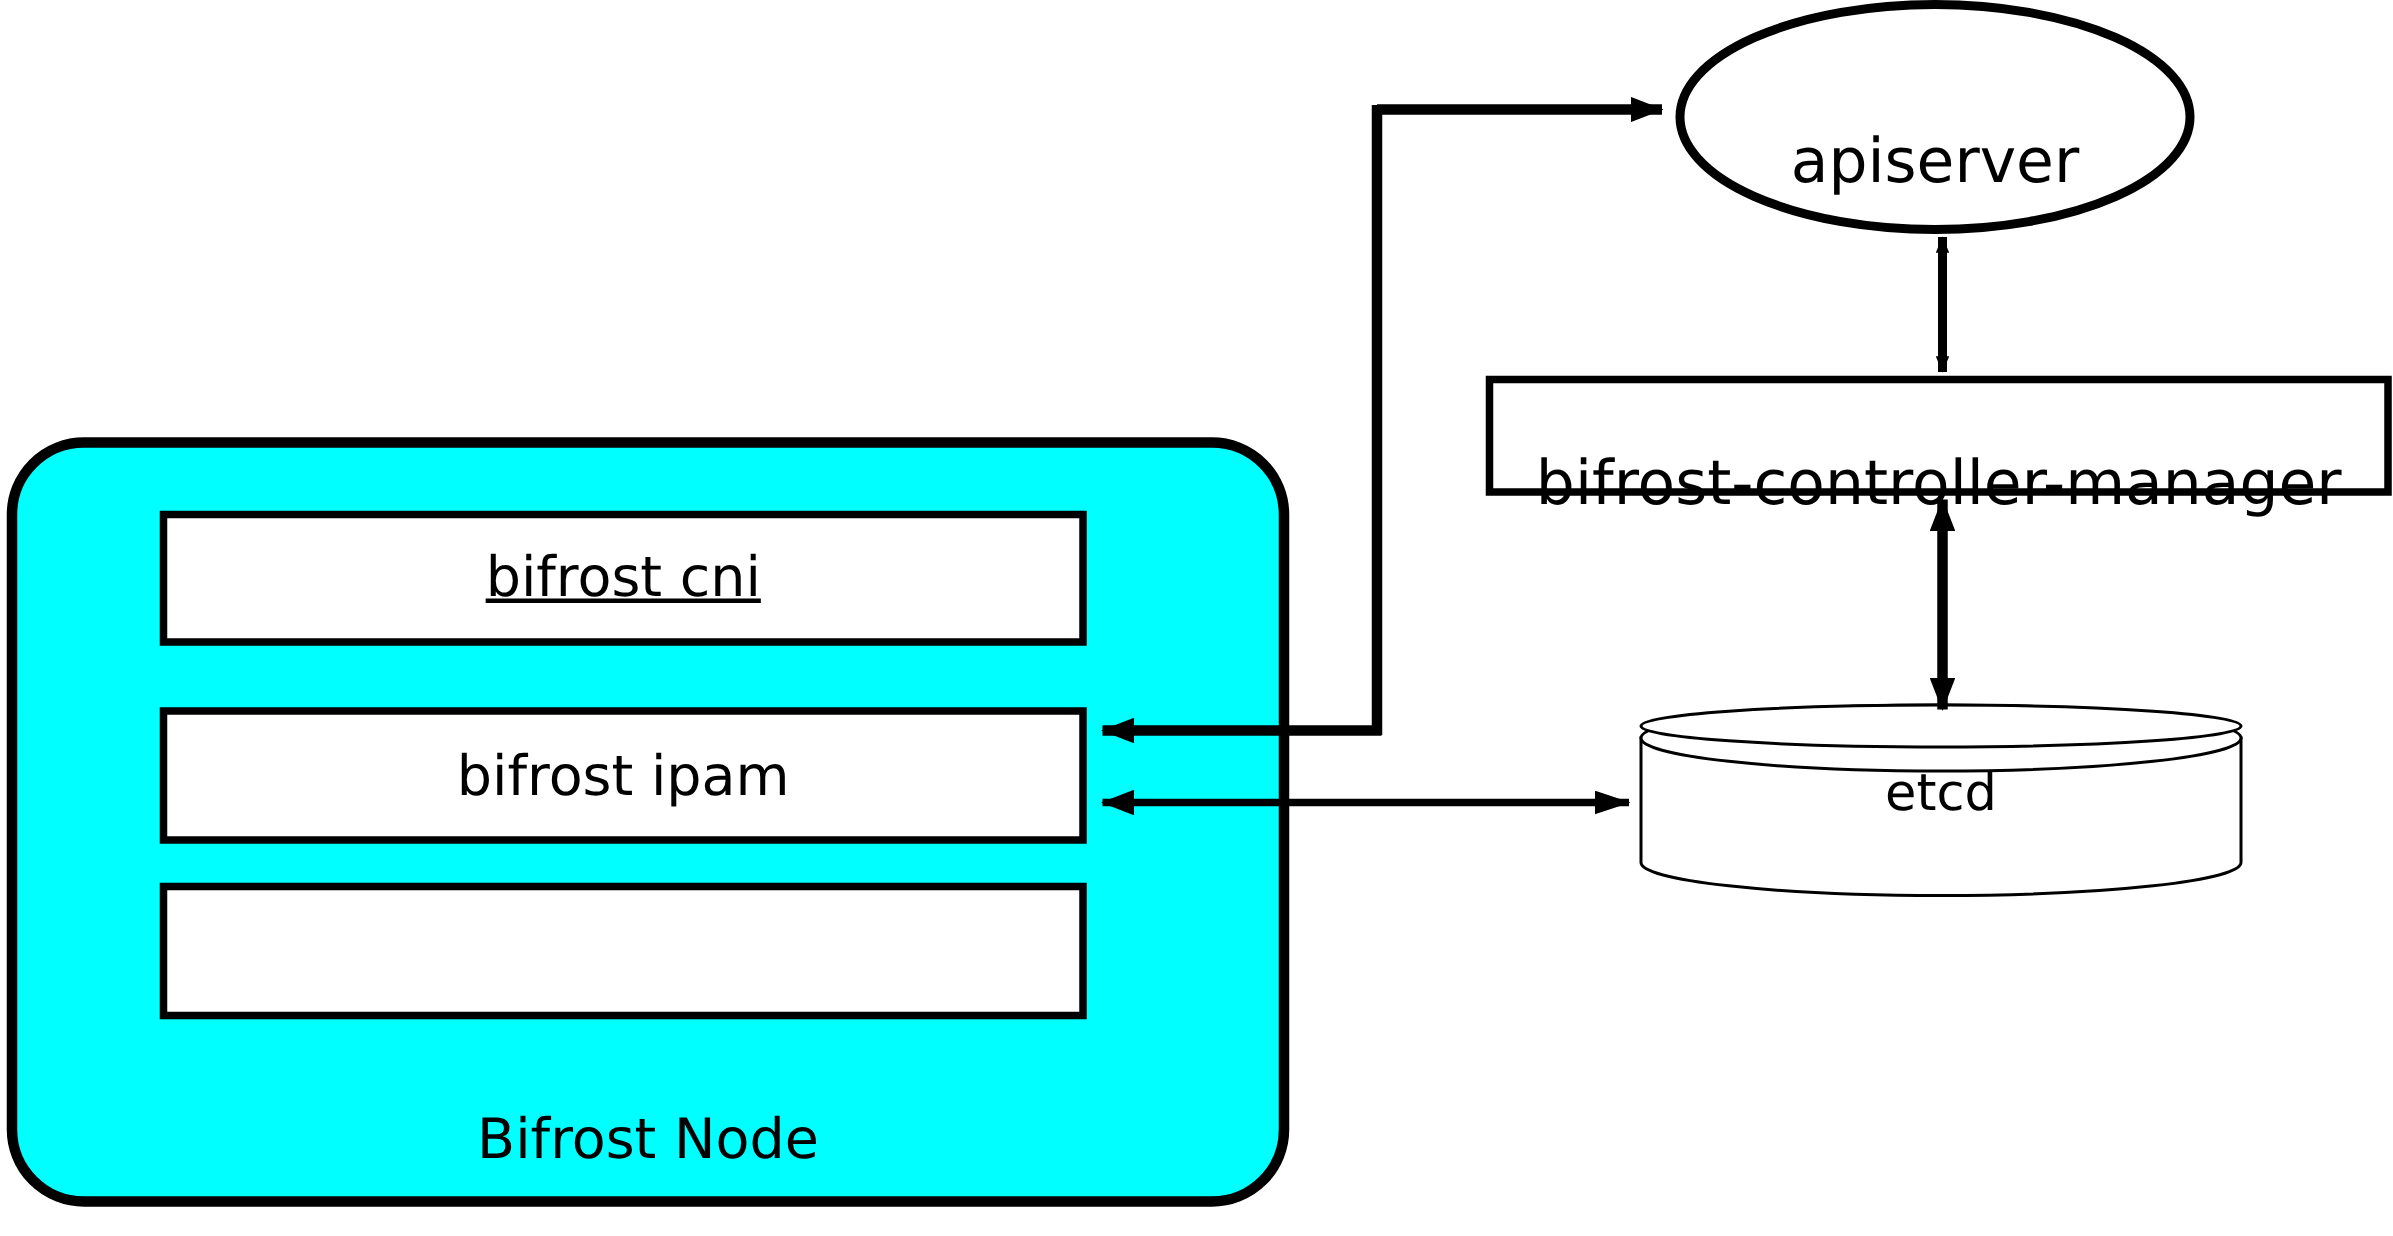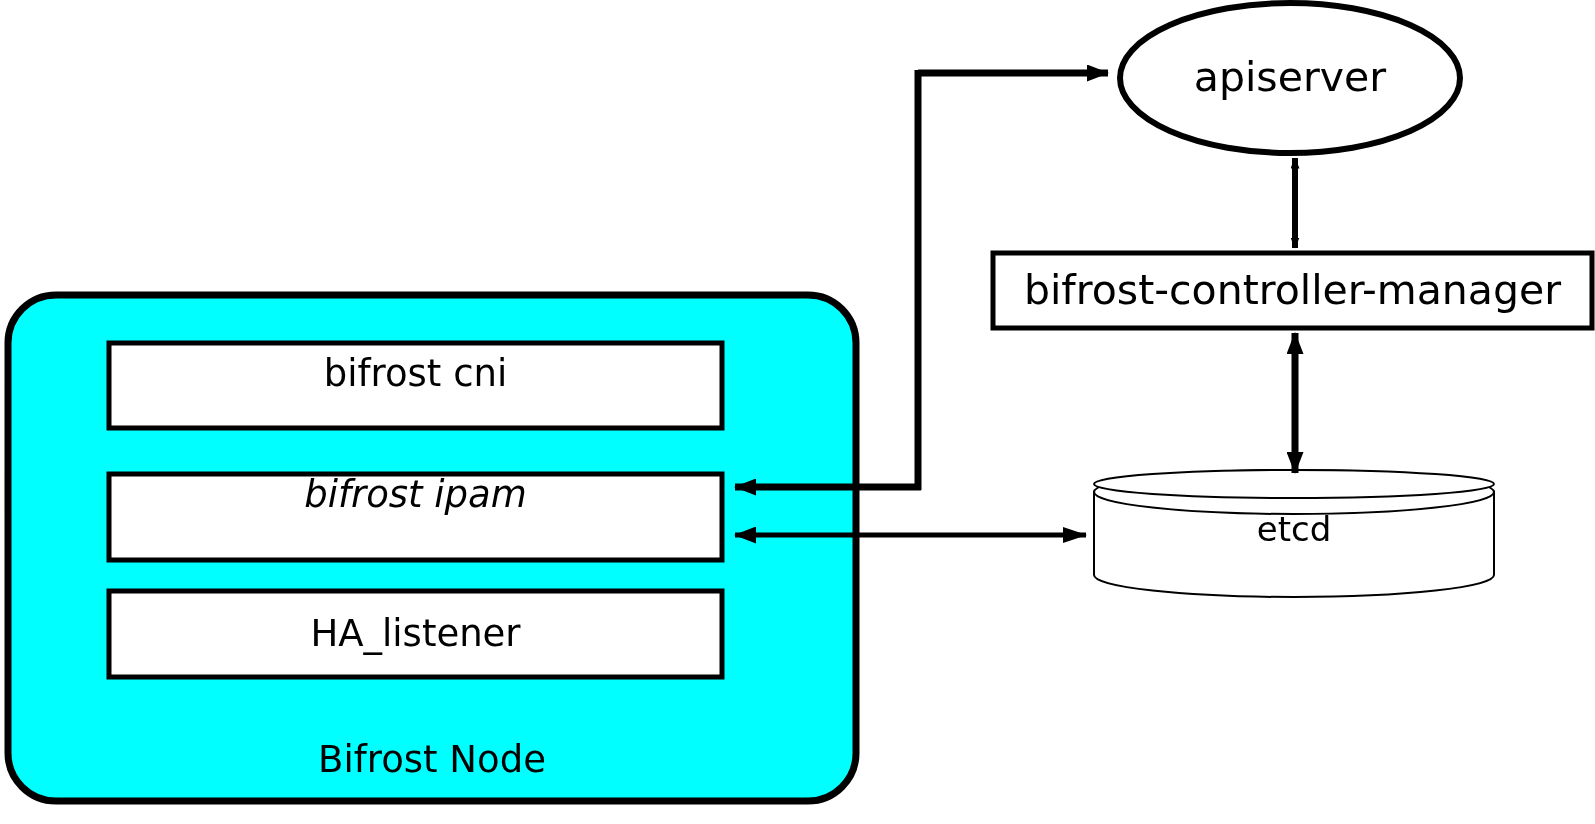--- a/index.html
+++ b/index.html
@@ -38,23 +38,25 @@
   
   .svc-label {
     font-size: 37px;
   }
   
   .container-caption {
     font-size: 37px;
   }
   .apiserver-label {
     font-size: 41px;
+    margin-top: 30px;
   }
   .ctrl-label {
     font-size: 41px;
+    margin-top: 32px;
   }
   .etcd-label {
     font-size: 34px;
   }
 </style>
 </head>
 <body>
 
 <div id="canvas">
 
@@ -120,25 +122,24 @@
 
     <g>
       <path d="M1295,473 L1295,333" fill="none" stroke="#000000" stroke-width="7" marker-end="url(#arrow-med)" marker-start="url(#arrow-med-start)"></path>
     </g>
 
     <g>
       <path d="M735,535 L1086,535" fill="none" stroke="#000000" stroke-width="5" marker-end="url(#arrow-thin)" marker-start="url(#arrow-med-start)"></path>
     </g>
   </svg>
 
-  <div class="node-label svc-label" style="left:109px; top:332px; width:613px; height:85px;">bifrost cni</div>
+  <div class="node-label svc-label" style="left:109px; top:343px; width:613px; height:85px;text-decoration:underline;">bifrost cni</div>
 
-  <div class="node-label svc-label" style="left:109px; top:452px; width:613px; height:86px;font-style:italic;">bifrost ipam</div>
+  <div class="node-label svc-label" style="left:109px; top:475px; width:613px; height:86px;">bifrost ipam</div>
 
-  <div class="node-label svc-label" style="left:109px; top:591px; width:613px; height:86px;">HA_listener</div>
 
   <div class="node-label container-caption" style="left:8px; top:730px; width:848px; height:60px;text-align:center;">Bifrost Node</div>
 
   <div class="node-label apiserver-label" style="left:1120px; top:48px; width:340px; height:60px;">apiserver</div>
 
   <div class="node-label ctrl-label" style="left:993px; top:256px; width:599px; height:70px;">bifrost-controller-manager</div>
 
   <div class="node-label etcd-label" style="left:1094px; top:505px; width:400px; height:50px;">etcd</div>
 
 </div>

